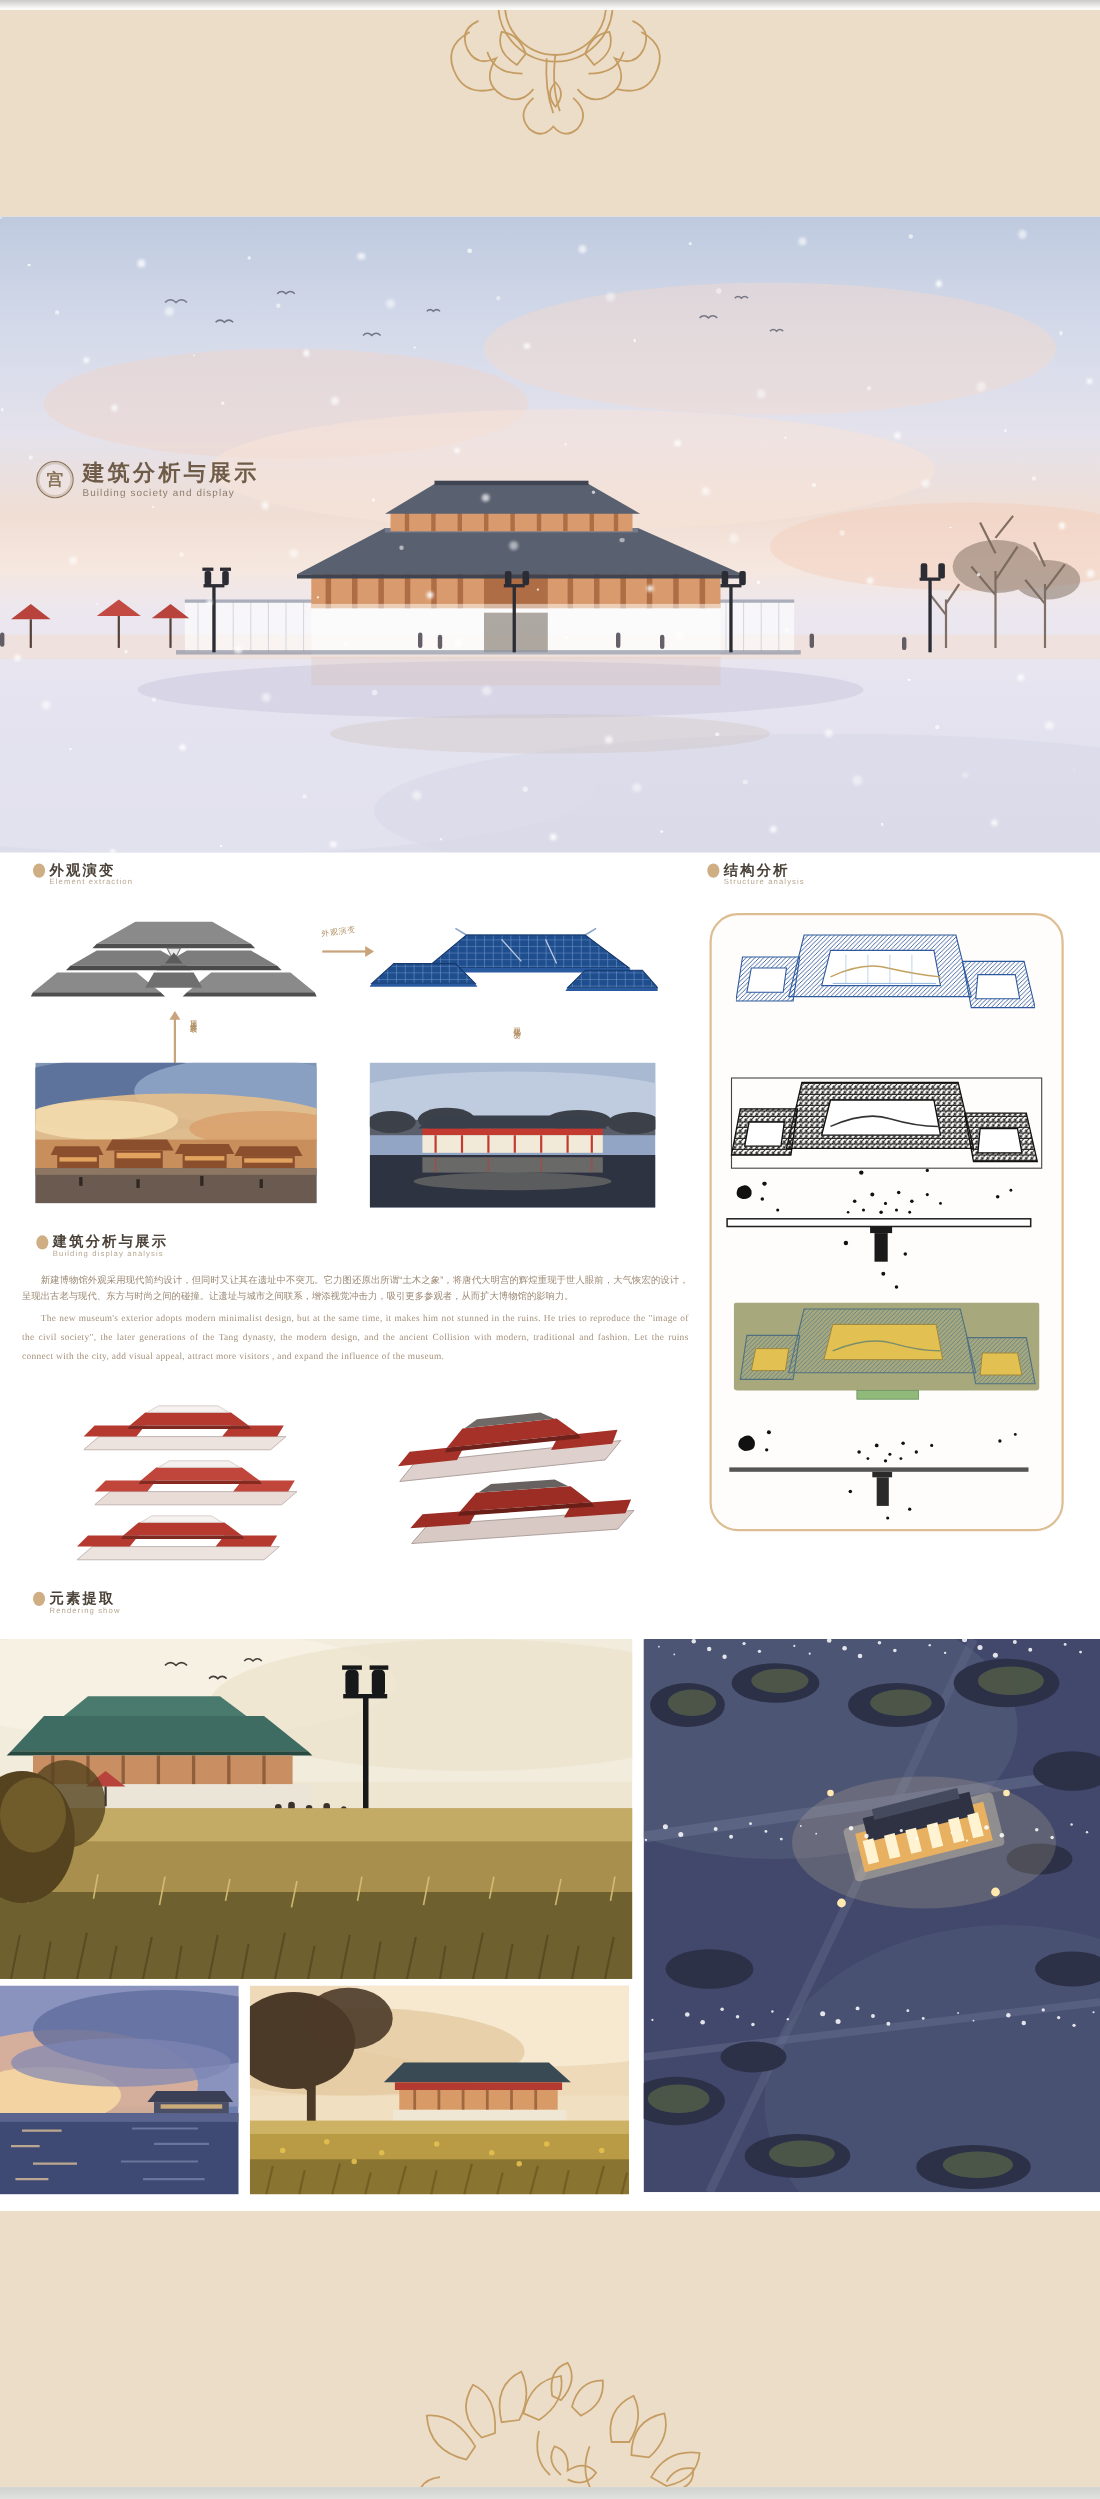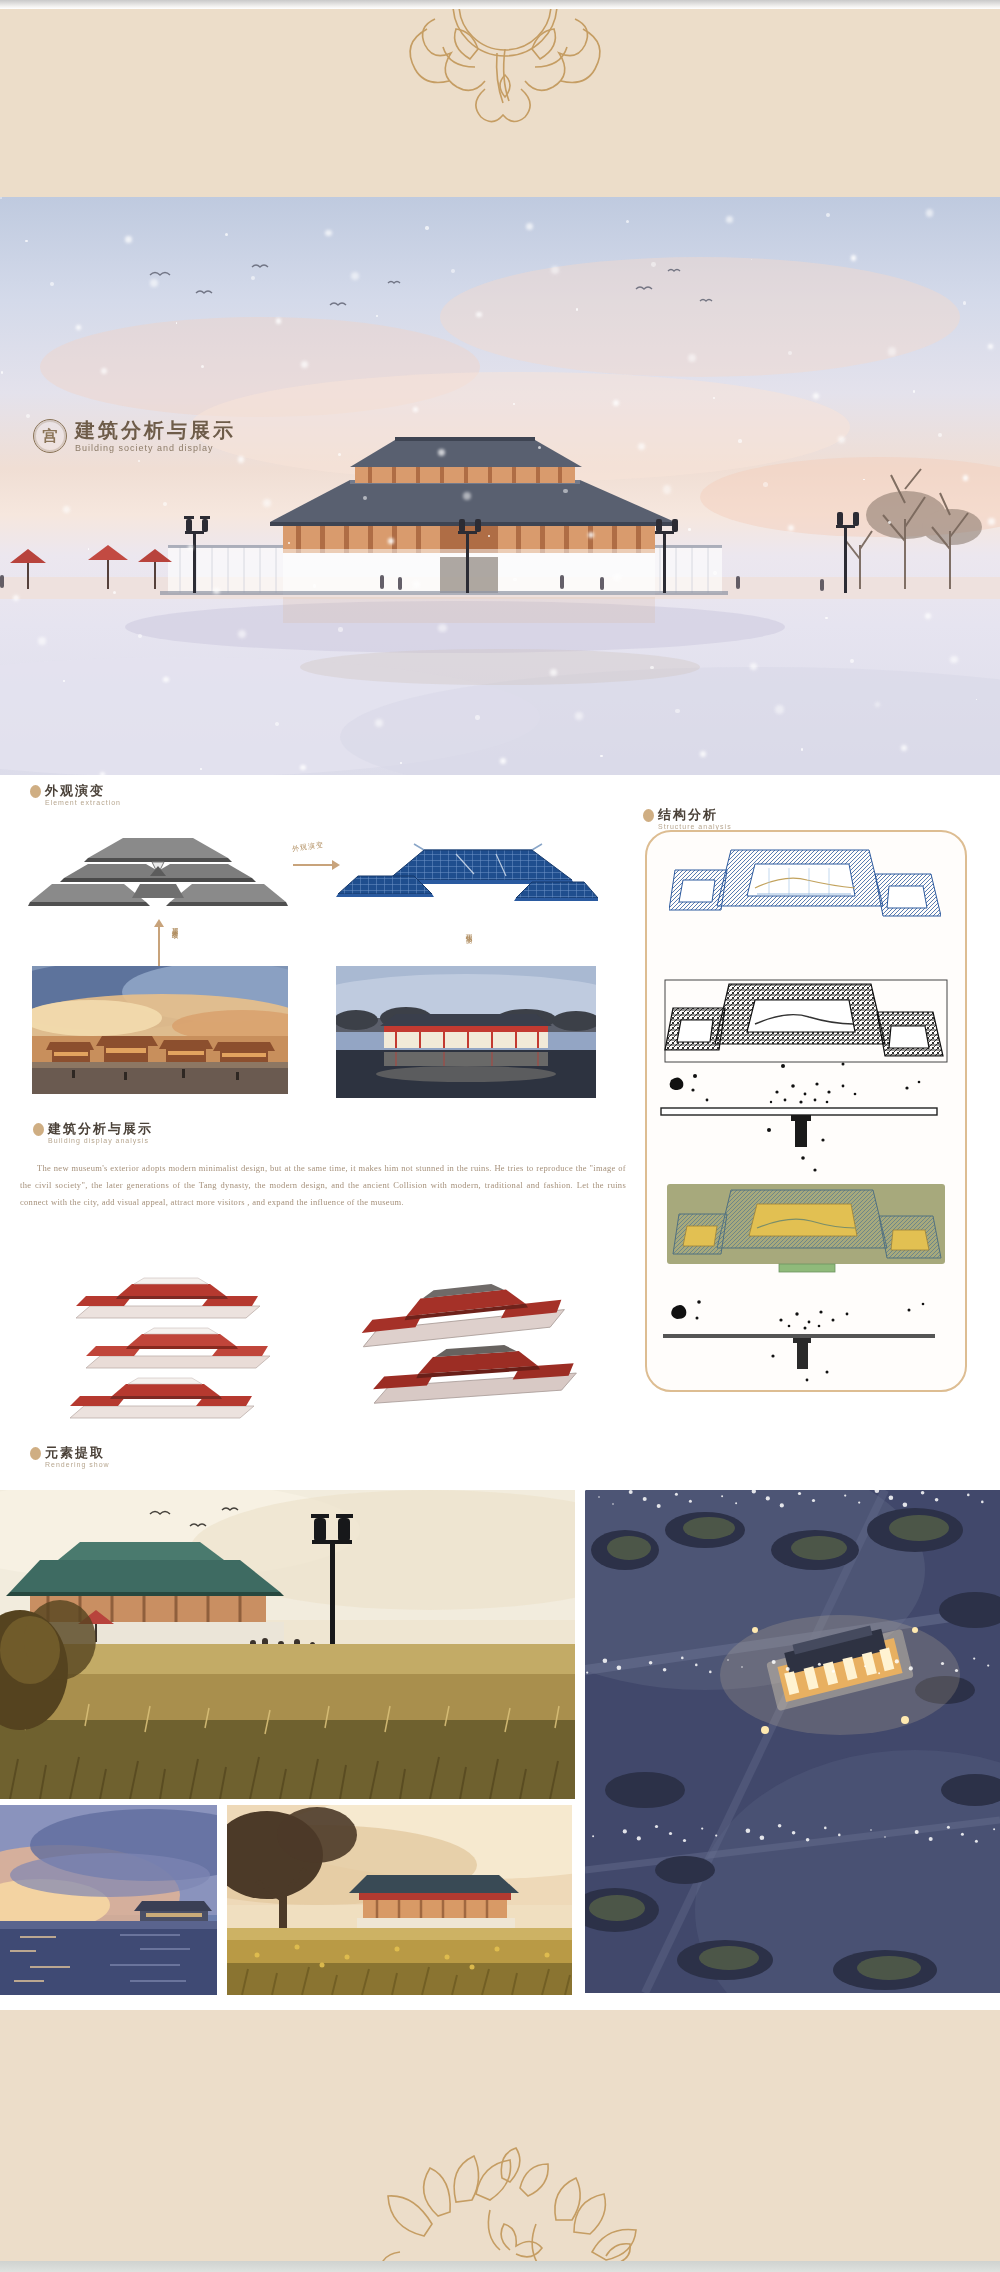--- a/index.html
+++ b/index.html
@@ -448,21 +448,21 @@
       </g>
       <rect x="0" y="84" width="260" height="48" fill="#2d3340"></rect>
       <rect x="48" y="86" width="164" height="14" fill="#d9cdb4" opacity=".35"></rect>
       <g stroke="#c33a31" stroke-width="1.5" opacity=".5">
         <path d="M60,86 v14 M108,86 v14 M156,86 v14 M202,86 v14"></path>
       </g>
       <ellipse cx="130" cy="108" rx="90" ry="8" fill="#e8d9b8" opacity=".25"></ellipse>
     </svg>
   </div>
 
-  <div class="abs sec-title" style="left:643px;top:808px;">
+  <div class="abs sec-title" style="left:643px;top:784px;">
     <span class="sec-dot"></span>
     <div>
       <div class="sec-cn">结构分析</div>
       <div class="sec-en">Structure analysis</div>
     </div>
   </div>
 
   <div class="abs struct-box">
 
     <svg class="abs" style="left:22px;top:12px" width="272" height="80" viewBox="0 0 272 80">
@@ -591,20 +591,21 @@
 
   <div class="abs sec-title" style="left:33px;top:1122px;">
     <span class="sec-dot"></span>
     <div>
       <div class="sec-cn">建筑分析与展示</div>
       <div class="sec-en">Building display analysis</div>
     </div>
   </div>
 
   <div class="abs para" style="left:20px;top:1156px;">
+    <p class="cn">新建博物馆外观采用现代简约设计，但同时又让其在遗址中不突兀。它力图还原出所谓“土木之象”，将唐代大明宫的辉煌重现于世人眼前，大气恢宏的设计，呈现出古老与现代、东方与时尚之间的碰撞。让遗址与城市之间联系，增添视觉冲击力，吸引更多参观者，从而扩大博物馆的影响力。</p>
     <p class="en">The new museum's exterior adopts modern minimalist design, but at the same time, it makes him not stunned in the ruins. He tries to reproduce the "image of the civil society", the later generations of the Tang dynasty, the modern design, and the ancient Collision with modern, traditional and fashion. Let the ruins connect with the city, add visual appeal, attract more visitors , and expand the influence of the museum.</p>
   </div>
 
   <svg class="abs" style="left:76px;top:1276px" width="190" height="44" viewBox="0 0 190 44">
     <polygon points="14,30 184,30 170,42 0,42" fill="#ece2de" stroke="#bcaeaa" stroke-width=".8"></polygon>
     <polygon points="56,8 134,8 150,20 42,20" fill="#b6392f"></polygon>
     <polygon points="10,20 56,20 48,30 0,30" fill="#b6392f"></polygon>
     <polygon points="134,20 182,20 176,30 126,30" fill="#b6392f"></polygon>
     <polygon points="68,2 122,2 132,8 58,8" fill="#f5f1ee" stroke="#c9bcb8" stroke-width=".6"></polygon>
     <polygon points="42,20 150,20 152,23 40,23" fill="#7e2a23"></polygon>

